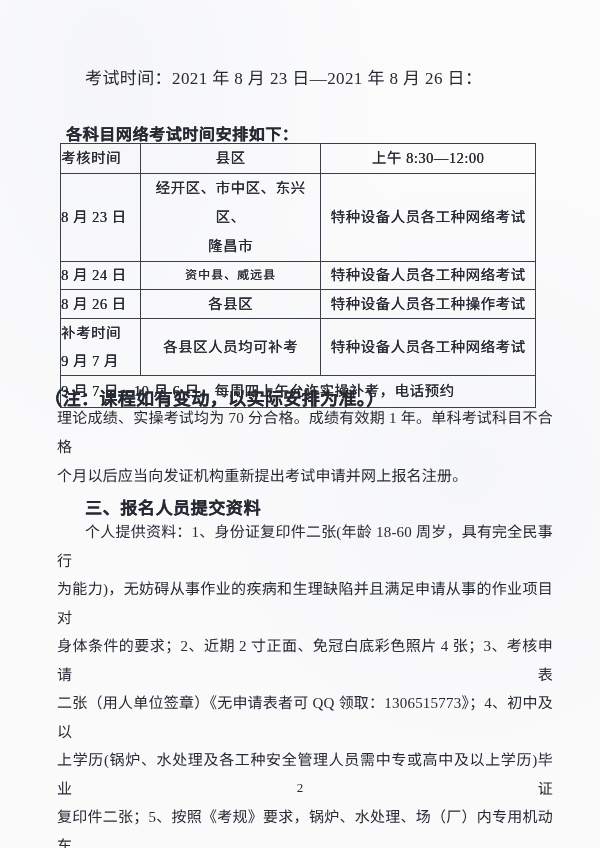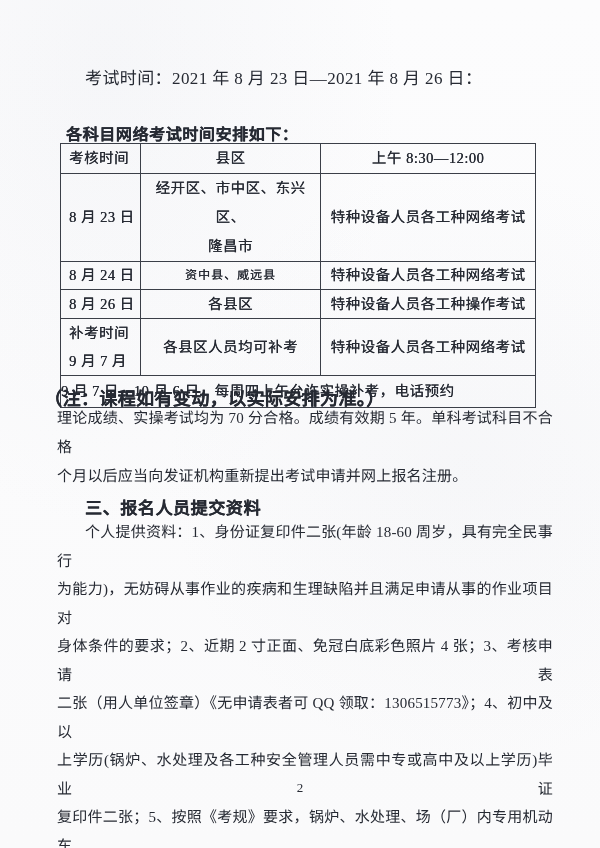--- a/index.html
+++ b/index.html
@@ -48,21 +48,21 @@
     line-height:27px;
     letter-spacing:0.5px;
     font-weight:normal;
     text-shadow:0.25px 0 0 currentColor;
   }
   .exam-table col.c1{width:80px;}
   .exam-table col.c2{width:180px;}
   .exam-table col.c3{width:215px;}
   .exam-table thead th{height:30px;}
   .exam-table th:first-child,
-  .exam-table tbody td:first-child{text-align:left;padding-left:8px;margin-top:36px;}
+  .exam-table tbody td:first-child{text-align:left;margin-top:36px;}
   .exam-table tbody tr:nth-of-type(1) td{height:58px;line-height:29px;}
   .exam-table tbody tr:nth-of-type(2) td{height:28px;}
   .exam-table tbody tr:nth-of-type(2) td:nth-of-type(2){font-size:12px;letter-spacing:1px;}
   .exam-table tbody tr:nth-of-type(3) td{height:29px;}
   .exam-table tbody tr:nth-of-type(4) td{height:55px;line-height:28px;}
   .exam-table tfoot td{height:32px;text-align:left;padding-left:0;}
 
   .note-line{
     left:44px;top:384px;
     font-size:18px;font-weight:700;letter-spacing:0.4px;
@@ -148,21 +148,21 @@
       <tr>
         <td colspan="3">9 月 7 日—10 月 6 日，每周四上午允许实操补考，电话预约</td>
       </tr>
     </tfoot>
   </table>
 
   <div class="abs note-line">（注：课程如有变动，以实际安排为准。）</div>
 
   <div class="abs para para-results">
 
-  <div class="tline">理论成绩、实操考试均为 70 分合格。成绩有效期 5 年。单科考试科目不合格</div>
+  <div class="tline">理论成绩、实操考试均为 70 分合格。成绩有效期 1 年。单科考试科目不合格</div>
       <div class="tline">个月以后应当向发证机构重新提出考试申请并网上报名注册。</div>
     </div>
 
   <div class="abs section3-heading">三、报名人员提交资料</div>
 
   <div class="abs para para-materials">
 
   <div class="tline">个人提供资料：1、身份证复印件二张(年龄 18-60 周岁，具有完全民事行</div>
       <div class="tline">为能力)，无妨碍从事作业的疾病和生理缺陷并且满足申请从事的作业项目对</div>
       <div class="tline">身体条件的要求；2、近期 2 寸正面、免冠白底彩色照片 4 张；3、考核申请表</div>

